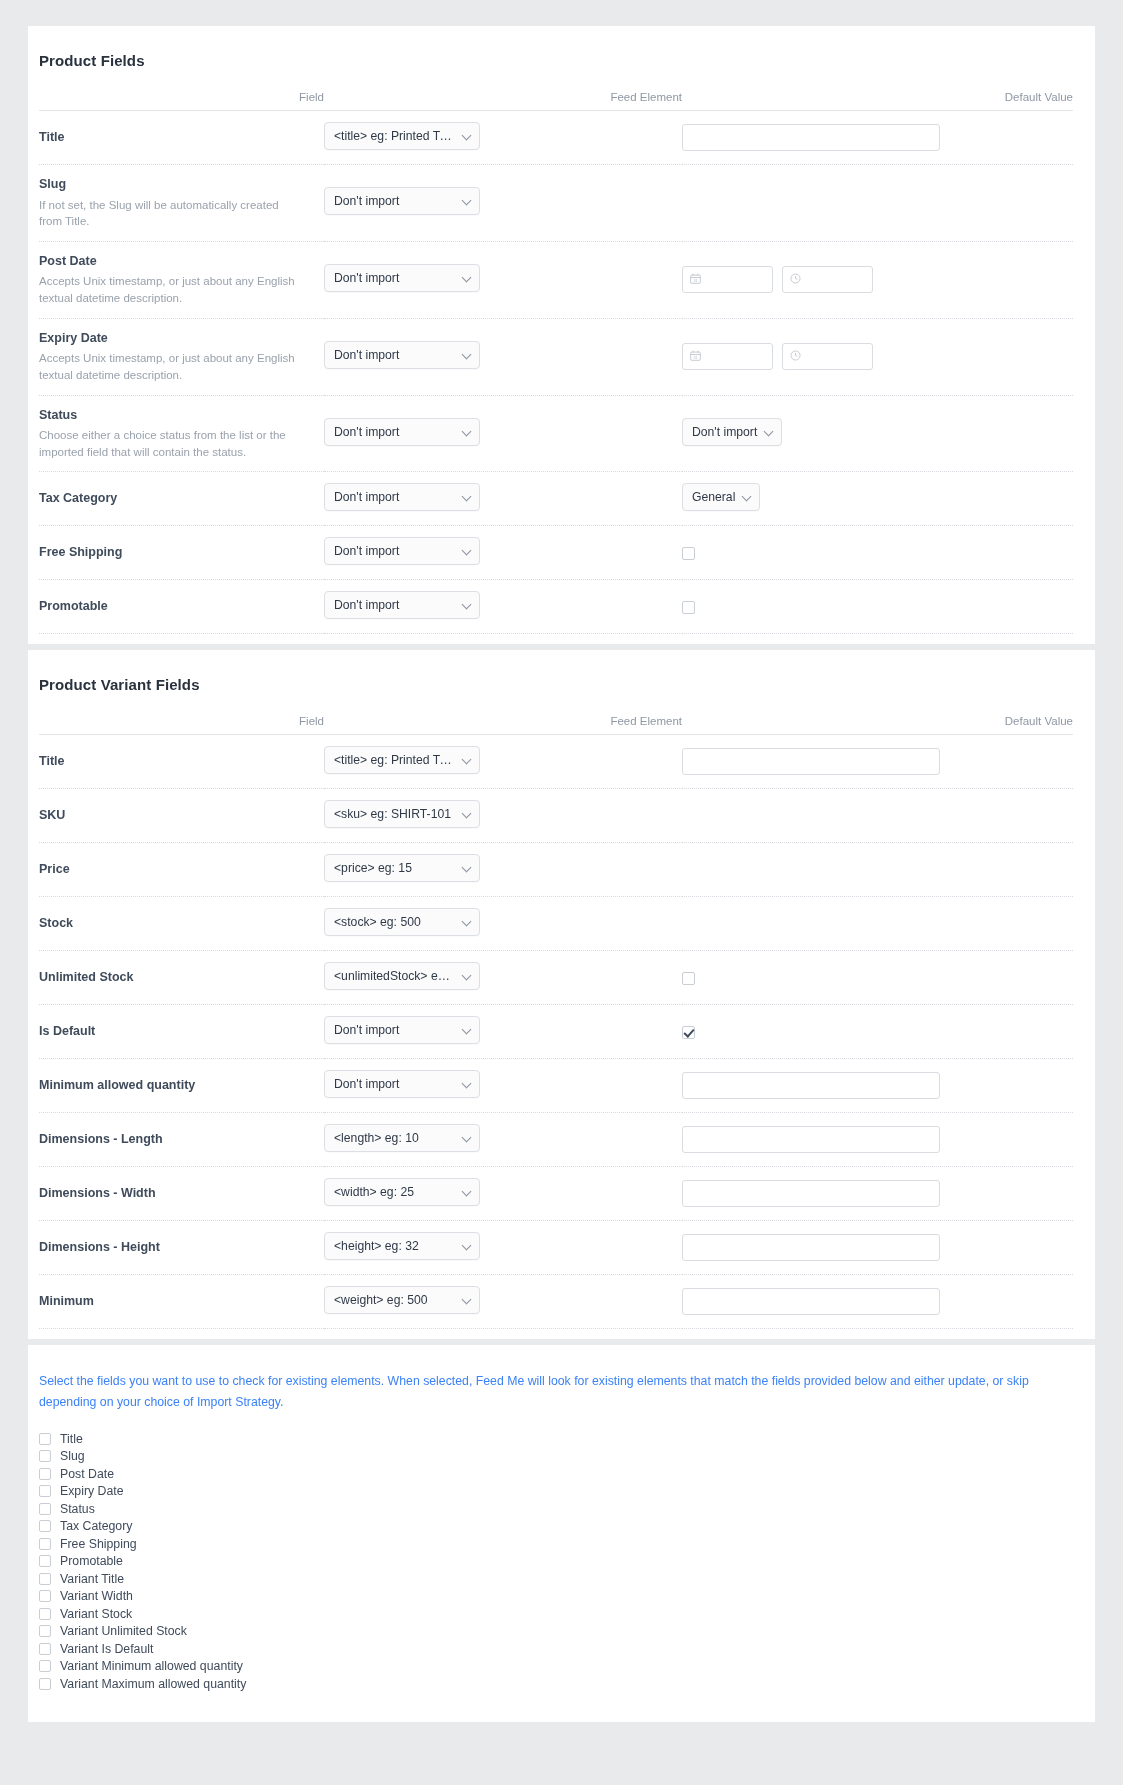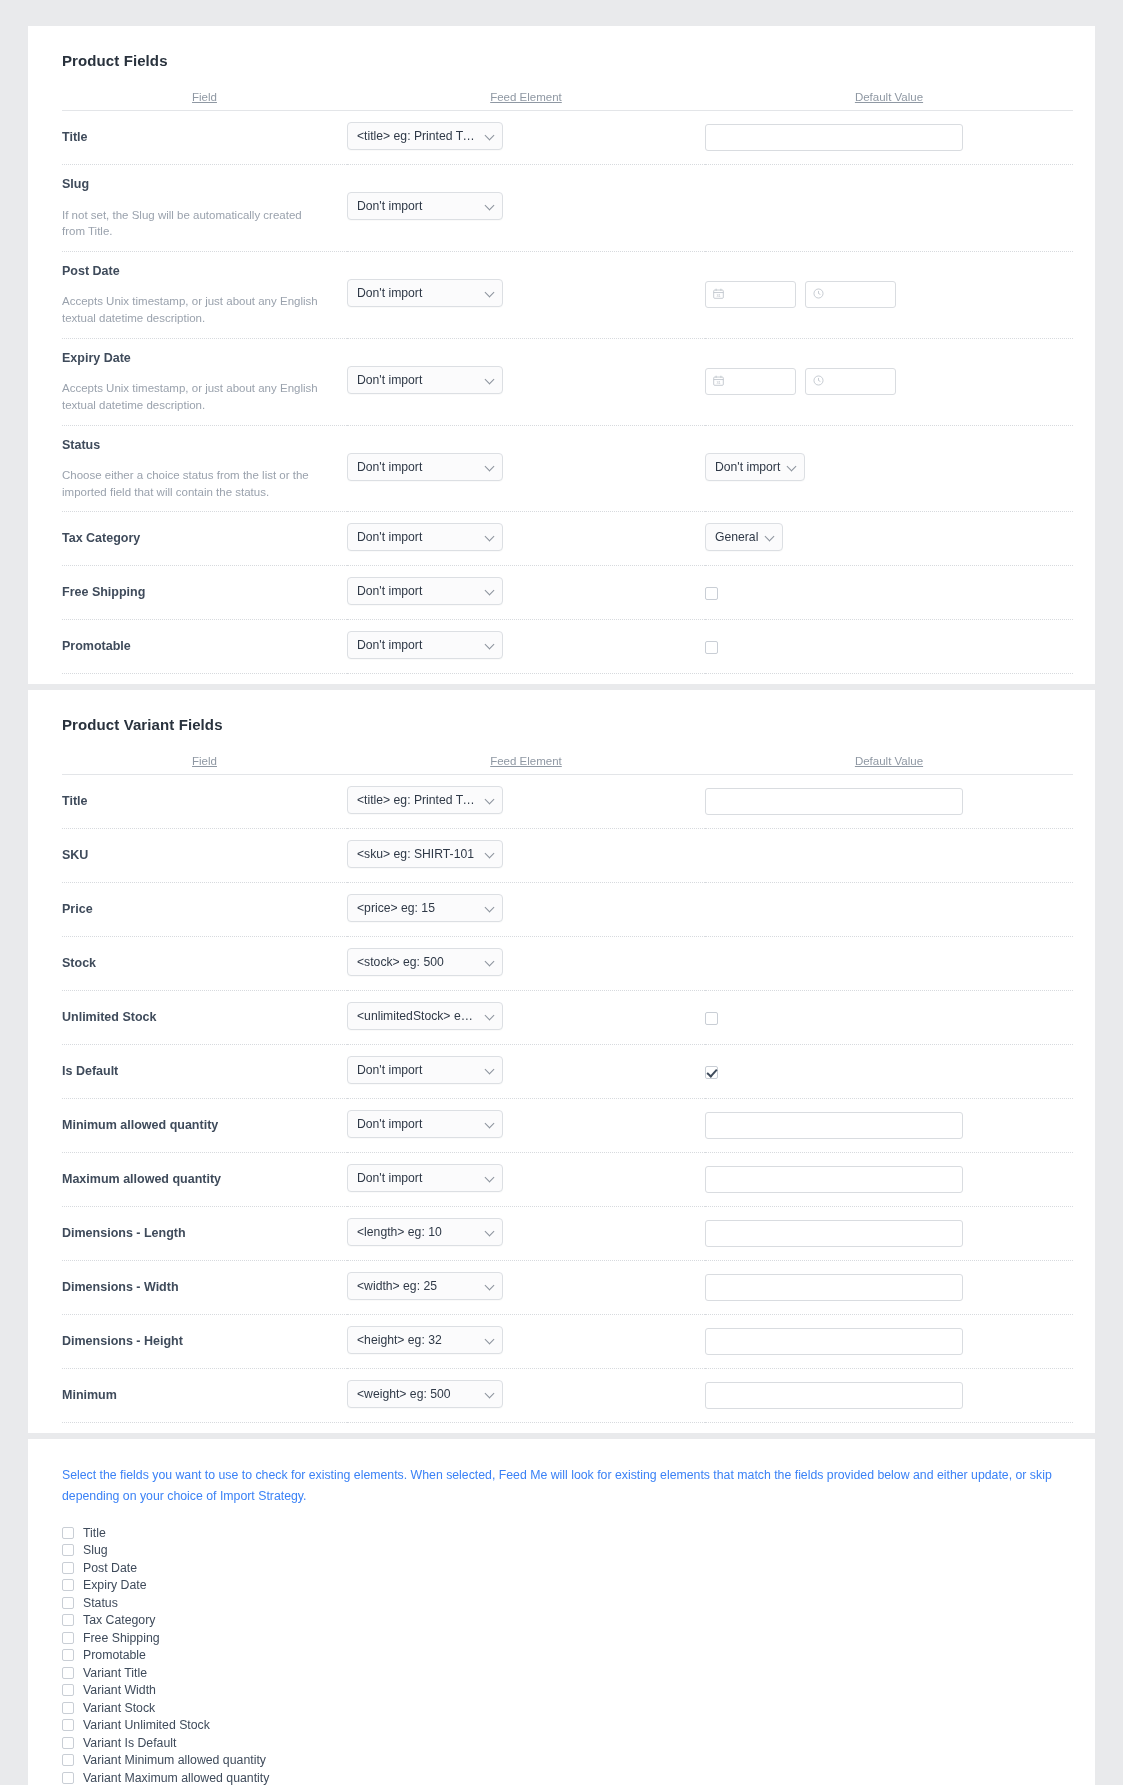--- a/index.html
+++ b/index.html
@@ -13,21 +13,21 @@
   .page {
     width: 1123px;
     min-height: 1785px;
     margin: 0 auto;
     background: #e9eaec;
     padding: 26px 28px 0 28px;
   }
   .card {
     background: #ffffff;
     width: 100%;
-    padding: 26px 22px 10px 34px;
+    padding: 26px 22px 10px 11px;
     margin-bottom: 6px;
   }
   .card.last { padding-bottom: 30px; margin-bottom: 0; }
 
   h2.section-title {
     font-size: 15px;
     font-weight: bold;
     color: #29323d;
     margin: 0 0 22px 0;
     letter-spacing: 0.1px;
@@ -38,47 +38,46 @@
   table.map {
     width: 100%;
     border-collapse: collapse;
     table-layout: fixed;
   }
   table.map col.c-field  { width: 285px; }
   table.map col.c-feed   { width: 358px; }
   table.map col.c-def    { width: auto; }
 
   table.map thead th {
-    text-align: center;
+    text-align: right;
     font-size: 11.5px;
     font-weight: normal;
     color: #8f98a3;
     padding: 0 0 7px 0;
     border-bottom: 1px solid #e3e5e8;
     vertical-align: bottom;
-    text-decoration: underline;
   }
   table.map tbody td {
     padding: 11px 0 11px 0;
     border-bottom: 1px dotted #d7dade;
     vertical-align: middle;
   }
   table.map tbody tr:last-child td { border-bottom: 1px dotted #d7dade; }
 
   .fld-name {
     font-size: 12.5px;
     font-weight: bold;
     color: #3f4b5b;
     line-height: 1.4;
   }
   .fld-instr {
     font-size: 11.5px;
     color: #9aa2ad;
     line-height: 1.45;
-    margin-top: 13px;
+    margin-top: 3px;
     max-width: 262px;
   }
 
   
   .sel {
     position: relative;
     display: inline-block;
     height: 28px;
     min-width: 156px;
     background: #fbfbfc;
@@ -372,27 +371,20 @@
           </tr>
           <tr>
             <td>
               <div class="fld-name">Minimum allowed quantity</div>
             </td>
             <td><div class="sel feed"><span class="sel-label">Don't import</span><span class="chev"></span></div></td>
             <td><input class="txt" type="text" value="" style=""></td>
           </tr>
           <tr>
             <td>
-              <div class="fld-name">Maximum allowed quantity</div>
-            </td>
-            <td><div class="sel feed"><span class="sel-label">Don't import</span><span class="chev"></span></div></td>
-            <td><input class="txt" type="text" value="" style=""></td>
-          </tr>
-          <tr>
-            <td>
               <div class="fld-name">Dimensions - Length</div>
             </td>
             <td><div class="sel feed"><span class="sel-label">&lt;length&gt; eg: 10</span><span class="chev"></span></div></td>
             <td><input class="txt" type="text" value="" style=""></td>
           </tr>
           <tr>
             <td>
               <div class="fld-name">Dimensions - Width</div>
             </td>
             <td><div class="sel feed"><span class="sel-label">&lt;width&gt; eg: 25</span><span class="chev"></span></div></td>

